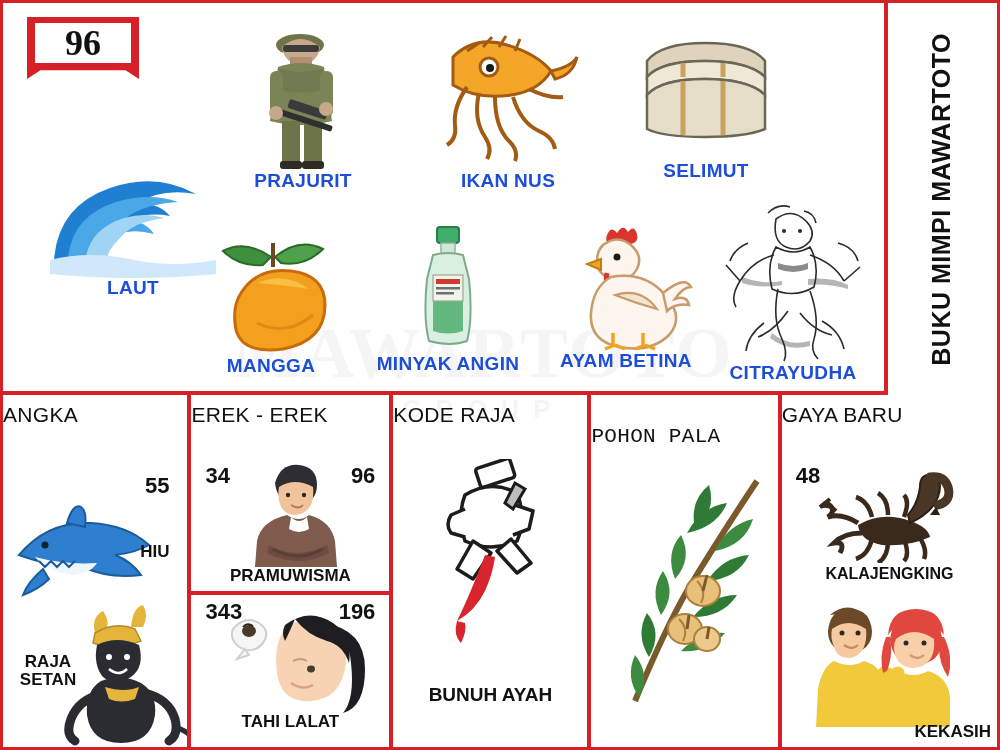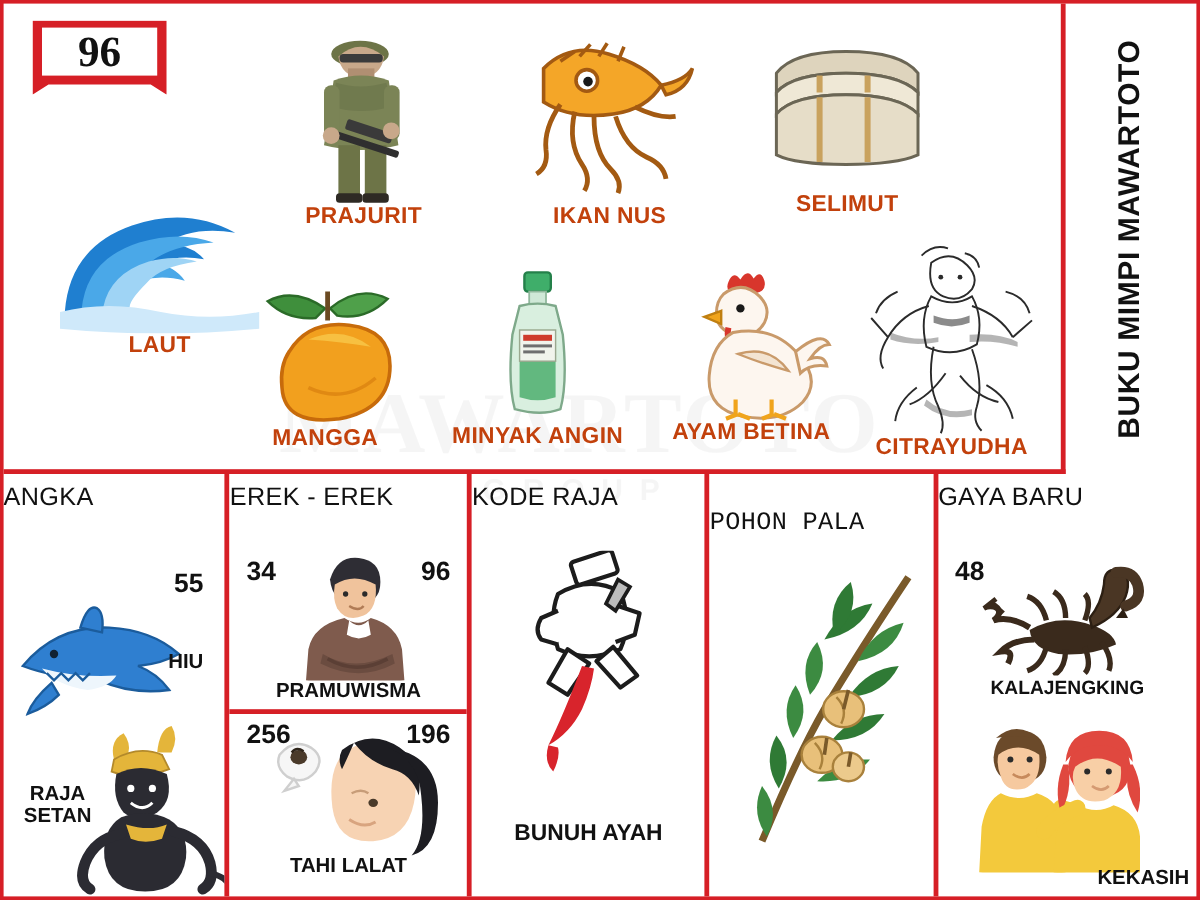--- a/index.html
+++ b/index.html
@@ -78,21 +78,21 @@
     color: #b8b8b8; letter-spacing: 2px;
   }
   #watermark .wm-sub {
     font-size: 25px; font-weight: bold;
     letter-spacing: 14px; color: #b8b8b8;
   }
 
   .cell-label {
     font-weight: bold;
     font-size: 19px;
-    color: #c2410c;
+    color: #1d4ed8;
     text-align: center;
     letter-spacing: .3px;
     line-height: 1.1;
   }
 
   .pic-item { position: absolute; z-index: 2; }
   .pic-item .art { display: block; margin: 0 auto; }
 
   
   #bottom-section {
@@ -334,21 +334,21 @@
         <path d="M48 48 q8 5 12 0" stroke="#b07b55" stroke-width="2" fill="none"></path>
         <path d="M44 58 q12 8 22 0 q22 6 26 26 l2 26 q-50 8 -82 0 l2 -26 q4 -20 30 -26z" fill="#7f5b4d"></path>
         <path d="M48 60 q8 8 16 0 l2 12 q-10 6 -20 0z" fill="#fff"></path>
         <path d="M26 88 q26 16 58 0 l2 8 q-30 16 -62 0z" fill="#6b4c40"></path>
         <path d="M30 92 q24 14 50 0" stroke="#5b3f35" stroke-width="3" fill="none"></path>
       </svg>
       <div class="small-label" style="left:0; right:0; top:172px;">PRAMUWISMA</div>
 
       <div class="divider-h" style="top:196px;"></div>
 
-      <div class="num" style="left:14px; top:204px;">256</div>
+      <div class="num" style="left:14px; top:204px;">343</div>
       <div class="num" style="right:14px; top:204px;">196</div>
       <svg style="position:absolute; left:28px; top:212px;" width="150" height="108" viewBox="0 0 150 108">
         <path d="M14 22 q12 -14 26 -6 q12 8 4 20 q-10 12 -24 4 q-10 -8 -6 -18z" fill="#f6f6f6" stroke="#cfcfcf" stroke-width="2"></path>
         <path d="M26 42 l-8 10 l12 -4z" fill="#f6f6f6" stroke="#cfcfcf" stroke-width="2"></path>
         <ellipse cx="30" cy="24" rx="7" ry="6" fill="#4a3a2a"></ellipse>
         <path d="M24 20 q4 -5 10 -1" stroke="#2e241a" stroke-width="2" fill="none"></path>
         <path d="M68 20 q22 -16 44 -2 q20 14 14 44 q-6 30 -34 32 q-30 2 -34 -28 q-4 -32 10 -46z" fill="#f7d3b3"></path>
         <path d="M66 18 q24 -18 48 -2 q20 14 16 40 q-6 -18 -22 -22 q-20 -6 -32 -22 q-6 14 -10 22 q-4 -8 0 -16z" fill="#1d1d22"></path>
         <path d="M104 16 q26 10 28 40 q4 36 -8 50 q22 -6 22 -44 q0 -40 -42 -46z" fill="#1d1d22"></path>
         <ellipse cx="92" cy="62" rx="4" ry="3.4" fill="#4a3a2a"></ellipse>

